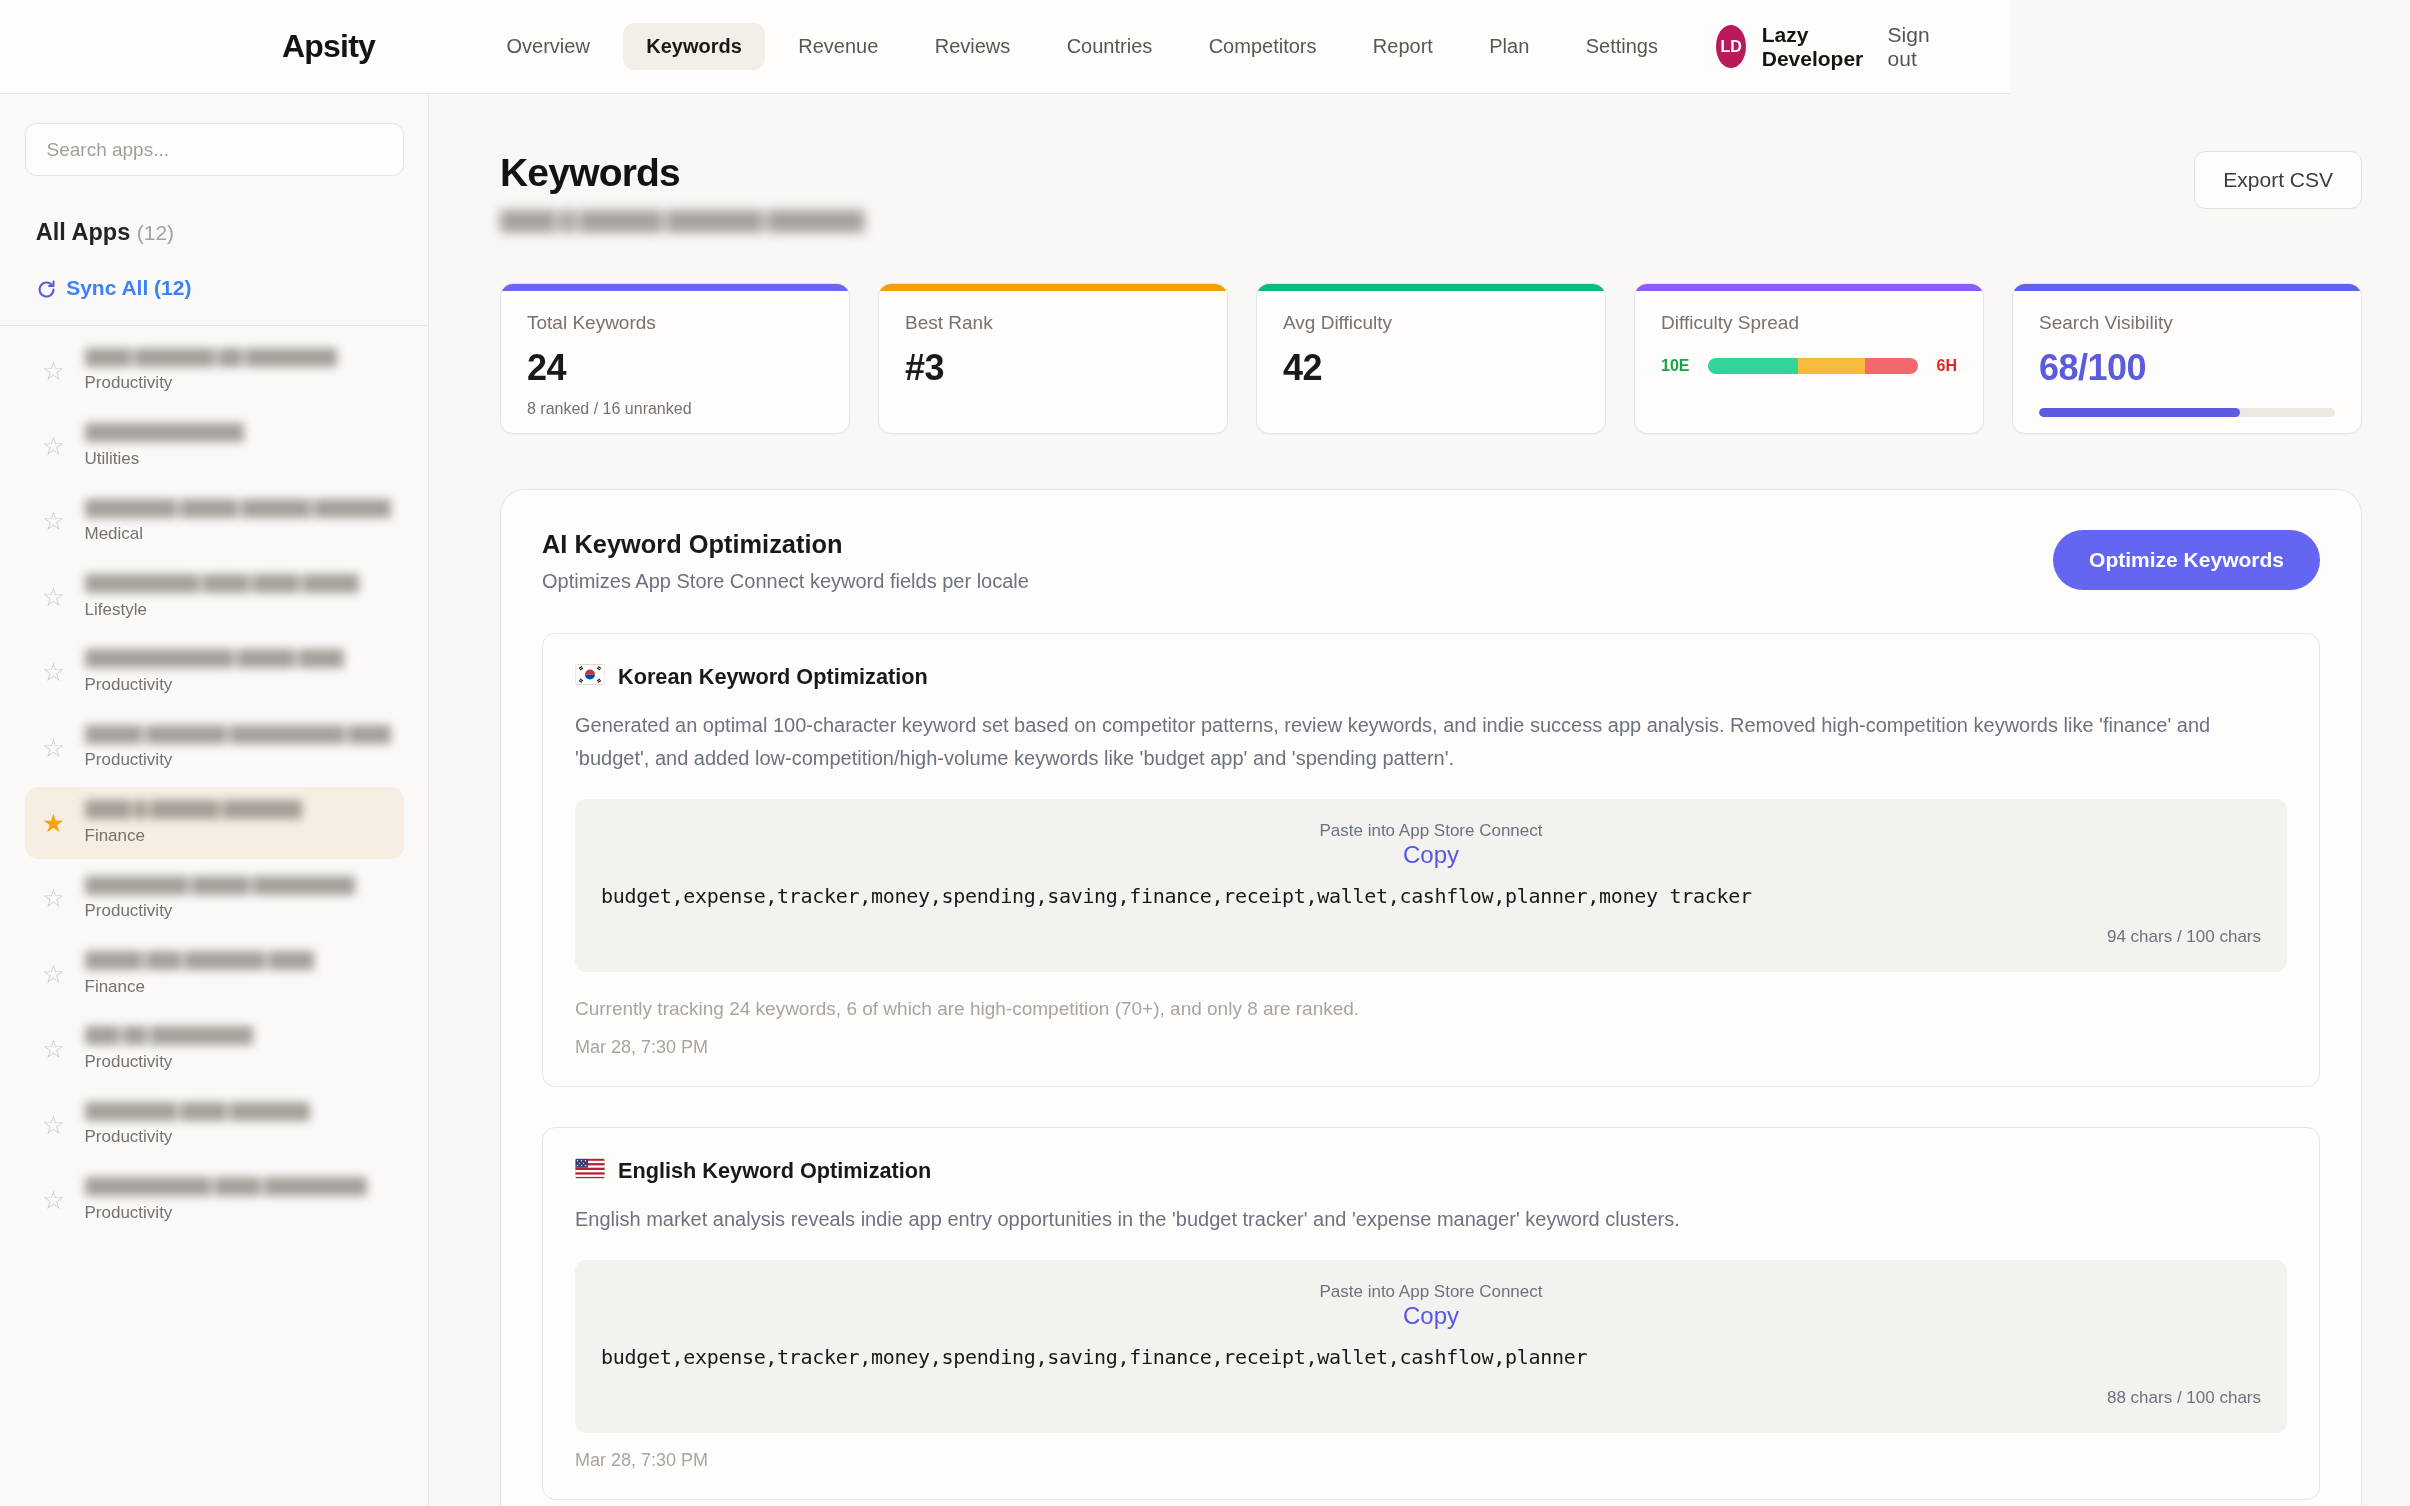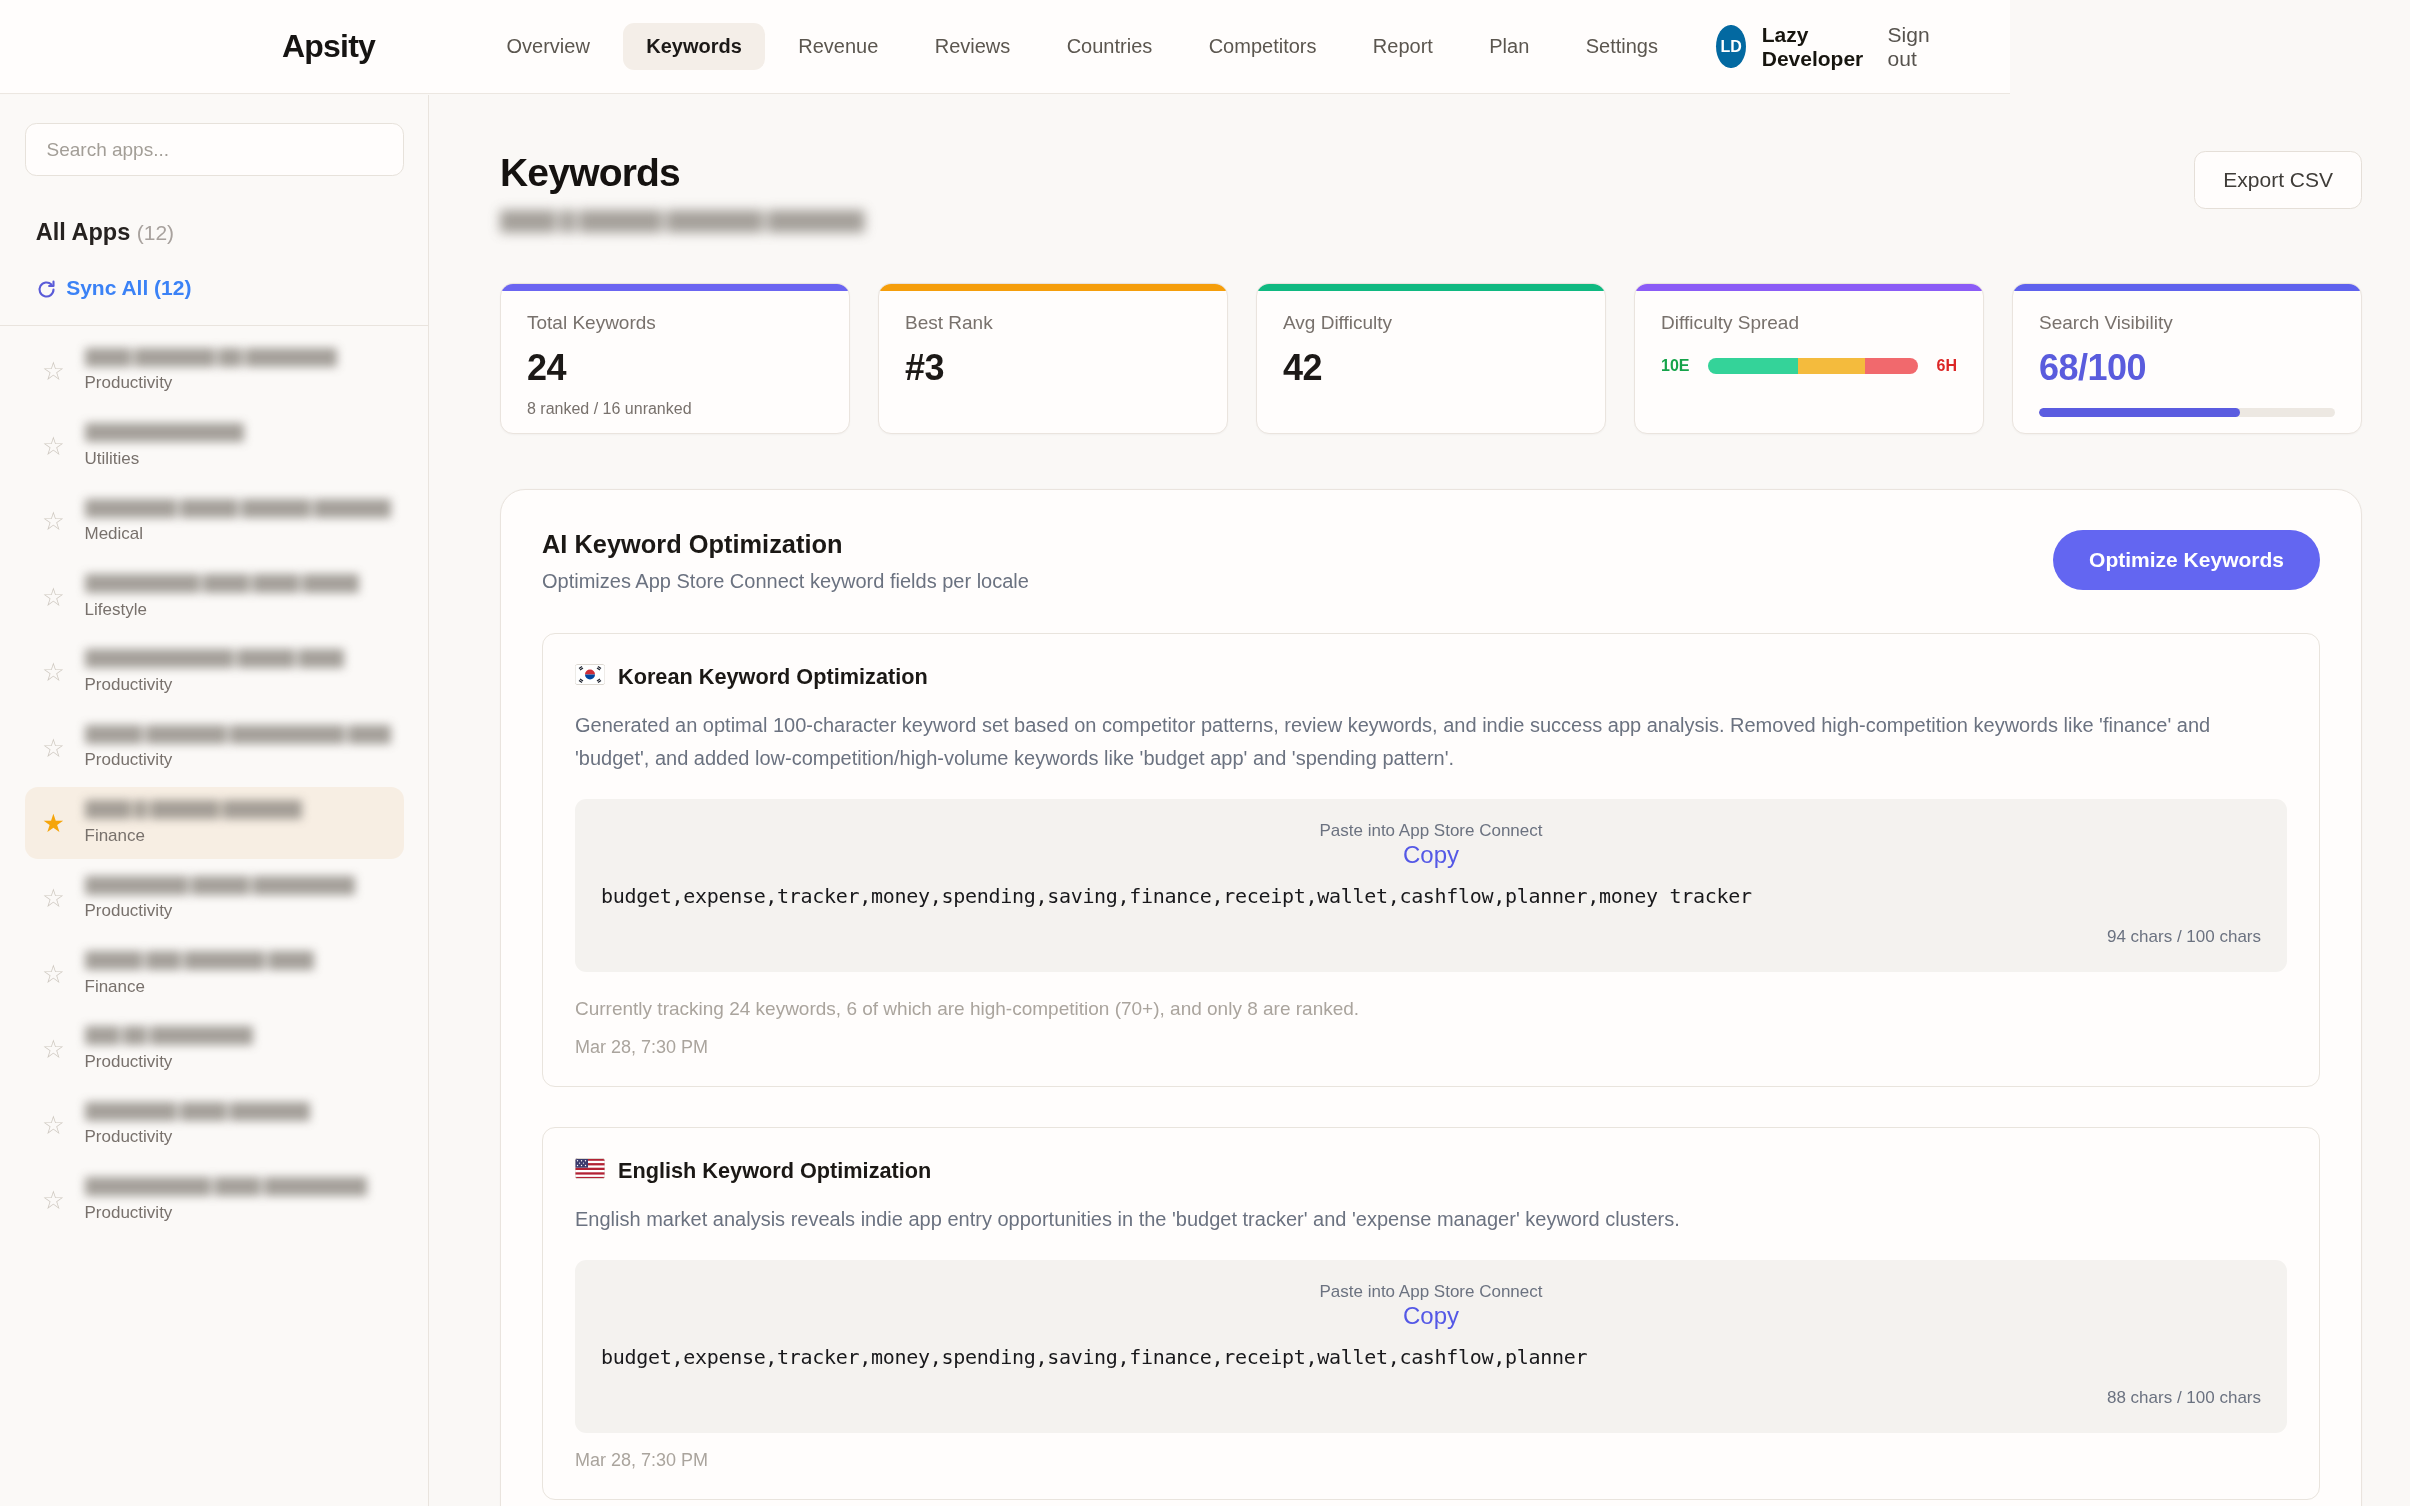--- a/index.html
+++ b/index.html
@@ -13,21 +13,21 @@
     position:absolute; top:0; left:0; width:2010px; height:94px;
     background:#fffdfc; border-bottom:0.9px solid #ece7e1;
     display:flex; align-items:center; padding:0 254px 0 282px;gap:35px;
   }
   .logo { font-size:32px; font-weight:800; letter-spacing:-0.8px; color:#161412; margin-right:73px; }
   .nav-items { display:flex; align-items:center; gap:9.4px; }
   .nav-item { font-size:20px; color:#5b564f; padding:12.2px 23.5px; border-radius:11.3px; cursor:pointer; white-space:nowrap; }
   .nav-item.active { background:#f4eee8; color:#1c1917; font-weight:600; }
   .nav-user { margin-left:auto; display:flex; align-items:center; }
   .avatar {
-    width:43px; height:43px; border-radius:50%; background:#0369a1; color:#fff;
+    width:43px; height:43px; border-radius:50%; background:#be185d; color:#fff;
     display:flex; align-items:center; justify-content:center; font-size:16px; font-weight:700;
   }
   .user-name { font-size:21px; font-weight:700; color:#17150f; margin:0 21px 0 16px; }
   .signout { font-size:21px; color:#57534e; cursor:pointer; }
 
   
   .sidebar {
     position:absolute; top:95px; left:0; bottom:0; width:429px;
     border-right:0.9px solid #e9e4de; padding:28px 24.5px 0 24.5px; background:#fbf9f7;
   }

